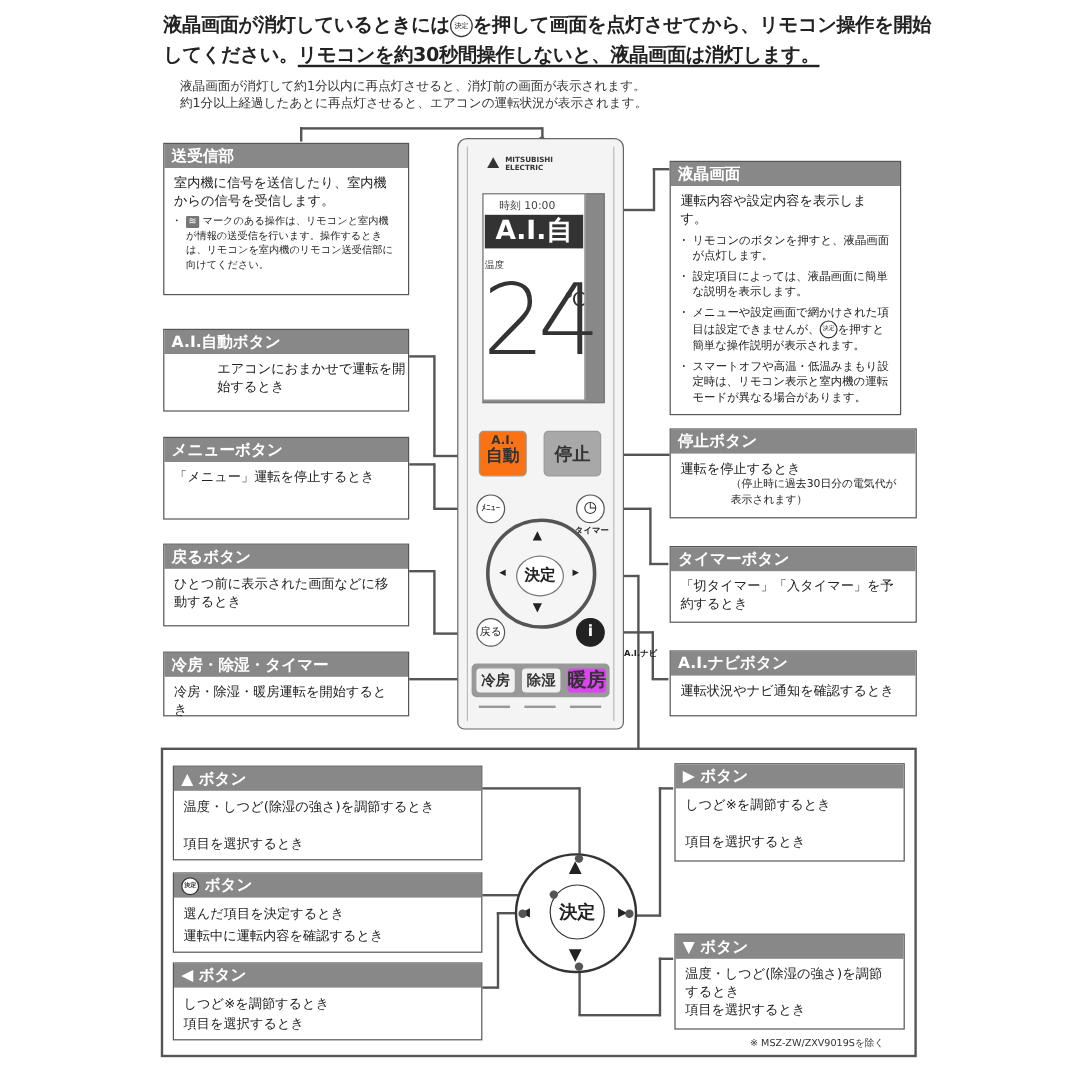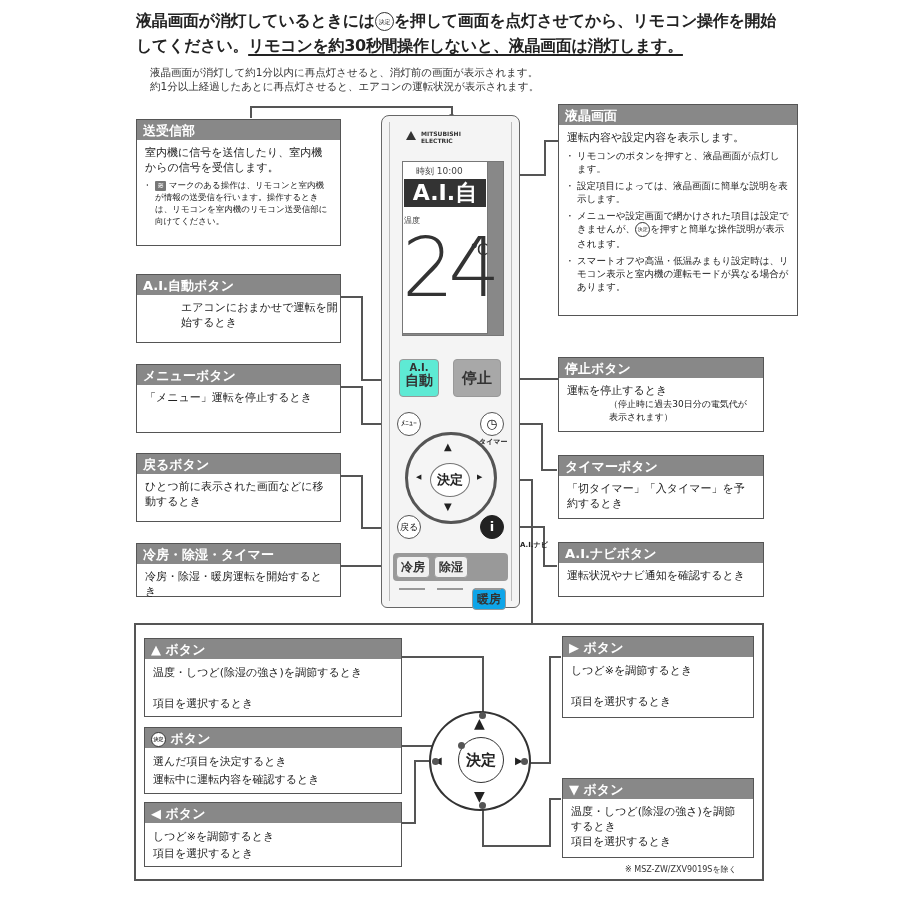--- a/index.html
+++ b/index.html
@@ -28,21 +28,21 @@
   .remote-inner { position:absolute; left:7px; top:6px; right:7px; bottom:6px; border-left:1px solid #bbb; border-right:1px solid #bbb; }
   .logo { left:418px; top:130px; font-size:6px; line-height:7px; color:#333; font-weight:bold; }
   .lcd { left:402px; top:161px; width:100px; height:173px; background:#888; border:1px solid #777; }
   .lcd-white { left:402px; top:161px; width:86px; height:173px; background:#fff; border:1px solid #777; box-sizing:border-box; }
   .lcd-time { left:416px; top:165px; font-size:9px; color:#444; }
   .lcd-mode { left:404px; top:179px; width:82px; height:28px; background:#333; color:#fff; font-size:22px; font-weight:bold; line-height:28px; text-align:center; }
   .lcd-label { left:404px; top:215px; font-size:8px; color:#444; }
   .lcd-temp { left:402px; top:218px; font-size:82px; line-height:100px; color:#333; letter-spacing:-6px; font-weight:300; }
   .lcd-c { left:470px; top:240px; font-size:16px; color:#333; }
 
-  .rbtn { position:absolute; background:#5eead4; border:1px solid #999; border-radius:4px; text-align:center; color:#333; font-weight:bold; box-sizing:border-box; }
+  .rbtn { position:absolute; background:#f97316; border:1px solid #999; border-radius:4px; text-align:center; color:#333; font-weight:bold; box-sizing:border-box; }
   .circle-btn { position:absolute; width:24px; height:24px; border:1.2px solid #555; border-radius:50%; background:#fff; font-size:8px; line-height:22px; text-align:center; box-sizing:border-box; color:#222; }
   .dpad { left:405px; top:432px; width:92px; height:92px; border:3px solid #555; border-radius:50%; background:#f5f5f5; box-sizing:border-box; }
   .dpad-center { left:430px; top:463px; width:40px; height:34px; border:1.5px solid #777; border-radius:50%; background:#fff; text-align:center; line-height:32px; font-size:13px; font-weight:bold; box-sizing:border-box; }
 
   .lower-frame { left:134px; top:623px; width:630px; height:258px; border:2.5px solid #555; box-sizing:border-box; }
   .big-dpad { left:429px; top:711px; width:102px; height:100px; border:2px solid #333; border-radius:50%; box-sizing:border-box; background:#fff; }
   .big-center { left:458px; top:737px; width:46px; height:46px; border:1.5px solid #333; border-radius:50%; text-align:center; line-height:44px; font-size:15px; font-weight:bold; box-sizing:border-box; background:#fff; }
   .footnote { left:625px; top:864px; font-size:8px; color:#333; }
 </style>
 </head>
@@ -136,21 +136,21 @@
 <div class="abs" style="left:477px;top:473px;font-size:7px;">▶</div>
 <div class="abs dpad-center">決定</div>
 
 <div class="circle-btn" style="left:397px;top:515px;font-size:9px;font-weight:normal;">戻る</div>
 <div class="circle-btn" style="left:480px;top:515px;background:#222;color:#fff;font-size:13px;font-weight:bold;border-color:#222;">i</div>
 <div class="abs" style="left:480px;top:540px;font-size:7px;font-weight:bold;margin-left:40px;">A.I.ナビ</div>
 
 <div class="abs" style="left:393px;top:553px;width:115px;height:28px;background:#999;border-radius:4px;"></div>
 <div class="rbtn" style="left:396px;top:556px;width:34px;height:22px;font-size:12px;line-height:20px;background:#f0f0f0;">冷房</div>
 <div class="rbtn" style="left:434px;top:556px;width:34px;height:22px;font-size:12px;line-height:20px;background:#f0f0f0;">除湿</div>
-<div class="rbtn" style="left:472px;top:588px;width:34px;height:22px;font-size:12px;line-height:20px;background:#0ea5e9;">暖房</div>
+<div class="rbtn" style="left:472px;top:556px;width:34px;height:22px;font-size:16px;line-height:20px;background:#d946ef;">暖房</div>
 <div class="line" style="left:399px;top:588px;width:26px;height:2px;background:#999;"></div>
 <div class="line" style="left:437px;top:588px;width:26px;height:2px;background:#999;"></div>
 <div class="line" style="left:475px;top:588px;width:26px;height:2px;background:#999;"></div>
 
 <div class="box" style="left:136px;top:119px;width:205px;height:127px;">
   <div class="hd">送受信部</div>
   <div class="bd">
     <div>室内機に信号を送信したり、室内機からの信号を受信します。</div>
     <div class="bullet" style="font-size:8.5px;line-height:12px;"><span class="wifi">≋</span> <span>マークのある操作は、リモコンと室内機が情報の送受信を行います。操作するときは、リモコンを室内機のリモコン送受信部に向けてください。</span></div>
   </div>
@@ -169,21 +169,21 @@
 <div class="box" style="left:136px;top:453px;width:205px;height:69px;">
   <div class="hd">戻るボタン</div>
   <div class="bd" style="width:180px;">ひとつ前に表示された画面などに移動するとき</div>
 </div>
 
 <div class="box" style="left:136px;top:543px;width:205px;height:54px;">
   <div class="hd">冷房・除湿・タイマー</div>
   <div class="bd">冷房・除湿・暖房運転を開始するとき</div>
 </div>
 
-<div class="box" style="left:558px;top:104px;width:240px;height:212px;">
+<div class="box" style="left:558px;top:134px;width:193px;height:212px;">
   <div class="hd">液晶画面</div>
   <div class="bd">
     <div>運転内容や設定内容を表示します。</div>
     <div class="bullet">リモコンのボタンを押すと、液晶画面が点灯します。</div>
     <div class="bullet">設定項目によっては、液晶画面に簡単な説明を表示します。</div>
     <div class="bullet"><span>メニューや設定画面で網かけされた項目は設定できませんが、</span><span class="small-kettei">決定</span><span>を押すと簡単な操作説明が表示されます。</span></div>
     <div class="bullet">スマートオフや高温・低温みまもり設定時は、リモコン表示と室内機の運転モードが異なる場合があります。</div>
   </div>
 </div>
 

